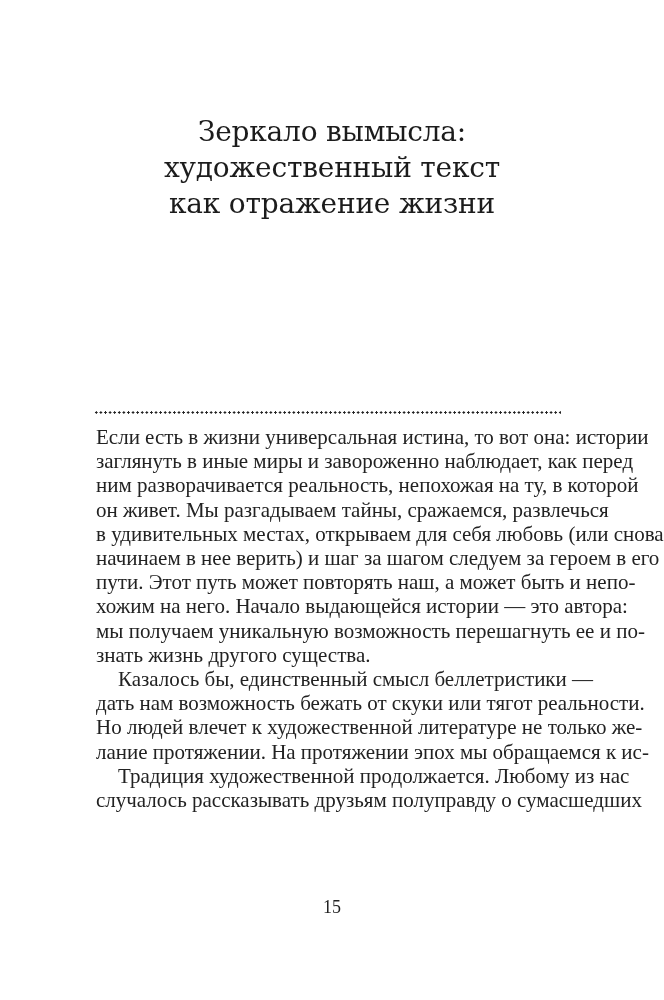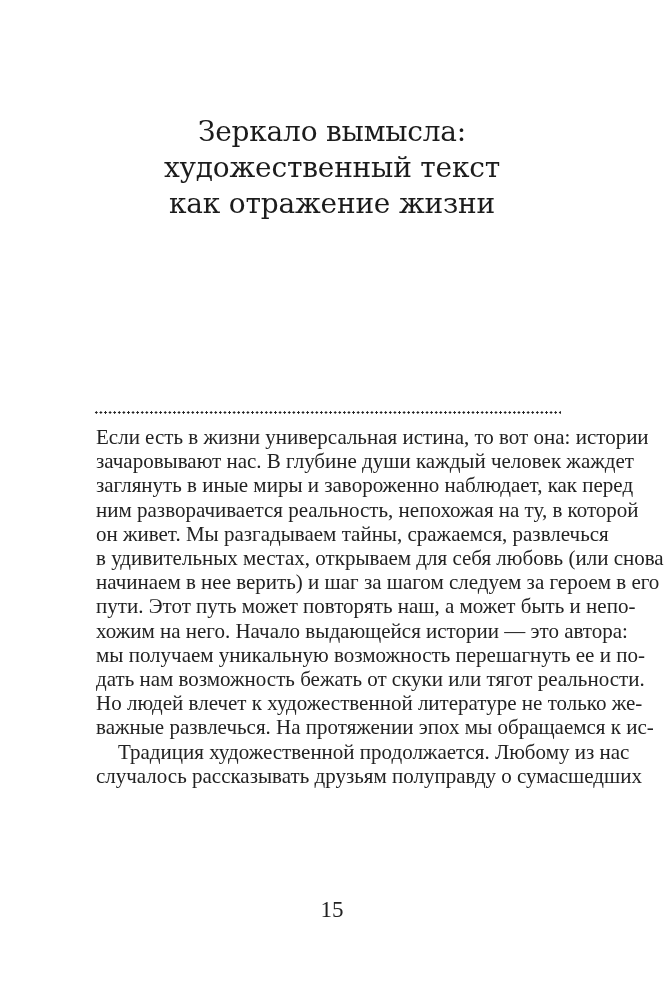--- a/index.html
+++ b/index.html
@@ -68,50 +68,51 @@
     .body-text .line.indent {
       padding-left: 22px;
     }
     .page-number {
       position: absolute;
       left: 0;
       width: 664px;
       top: 897px;
       text-align: center;
       font-family: "Liberation Serif", serif;
-      font-size: 23px;
+      font-size: 18px;
       color: #222222;
     }
   </style>
 </head>
 <body>
 
 <div class="page">
 
   <h1 class="chapter-title" style="margin:0;font-weight:normal;">
     <span>Зеркало вымысла:</span>
     <span>художественный текст</span>
     <span>как отражение жизни</span>
   </h1>
 
   <div class="rule"></div>
 
   <div class="body-text">
     <span class="line">Если есть в жизни универсальная истина, то вот она: истории</span>
-    <span class="line">зачаровывают нас. В глубине души каждый человек жаждет</span>
     <span class="line">заглянуть в иные миры и завороженно наблюдает, как перед</span>
     <span class="line">ним разворачивается реальность, непохожая на ту, в которой</span>
     <span class="line">он живет. Мы разгадываем тайны, сражаемся, развлечься</span>
     <span class="line">в удивительных местах, открываем для себя любовь (или снова</span>
     <span class="line">начинаем в нее верить) и шаг за шагом следуем за героем в его</span>
     <span class="line">пути. Этот путь может повторять наш, а может быть и непо-</span>
     <span class="line">хожим на него. Начало выдающейся истории — это автора:</span>
     <span class="line">мы получаем уникальную возможность перешагнуть ее и по-</span>
+    <span class="line last">знать жизнь другого существа.</span>
+    <span class="line indent">Казалось бы, единственный смысл беллетристики —</span>
     <span class="line">дать нам возможность бежать от скуки или тягот реальности.</span>
     <span class="line">Но людей влечет к художественной литературе не только же-</span>
-    <span class="line">важные развлечься. На протяжении эпох мы обращаемся к ис-</span>
+    <span class="line">лание протяжении. На протяжении эпох мы обращаемся к ис-</span>
     <span class="line indent">Традиция художественной продолжается. Любому из нас</span>
     <span class="line">случалось рассказывать друзьям полуправду о сумасшедших</span>
   </div>
 
   <div class="page-number">15</div>
 
 </div>
 
 </body></html>

